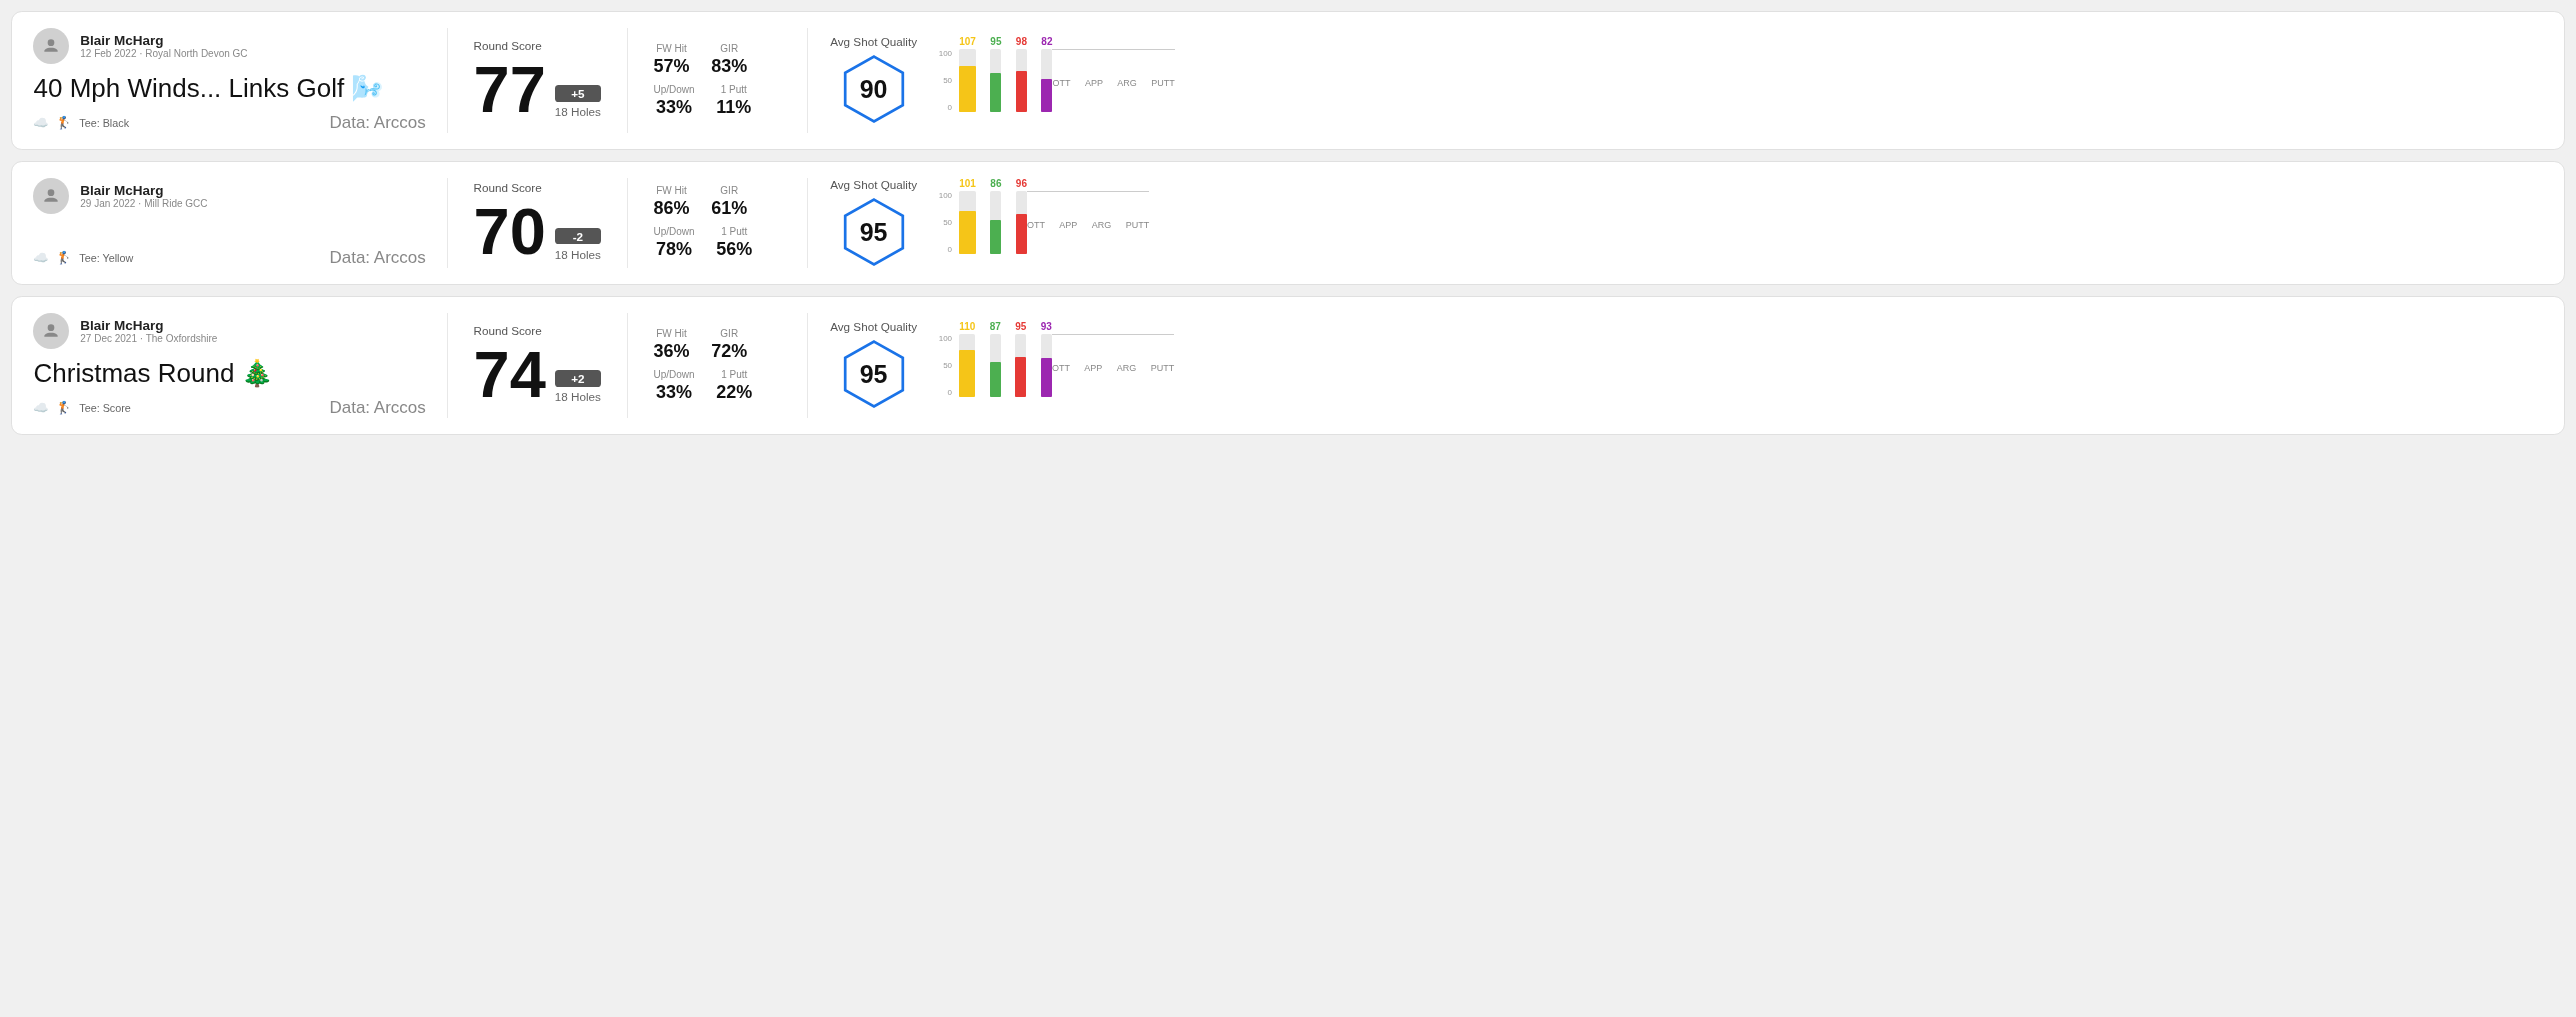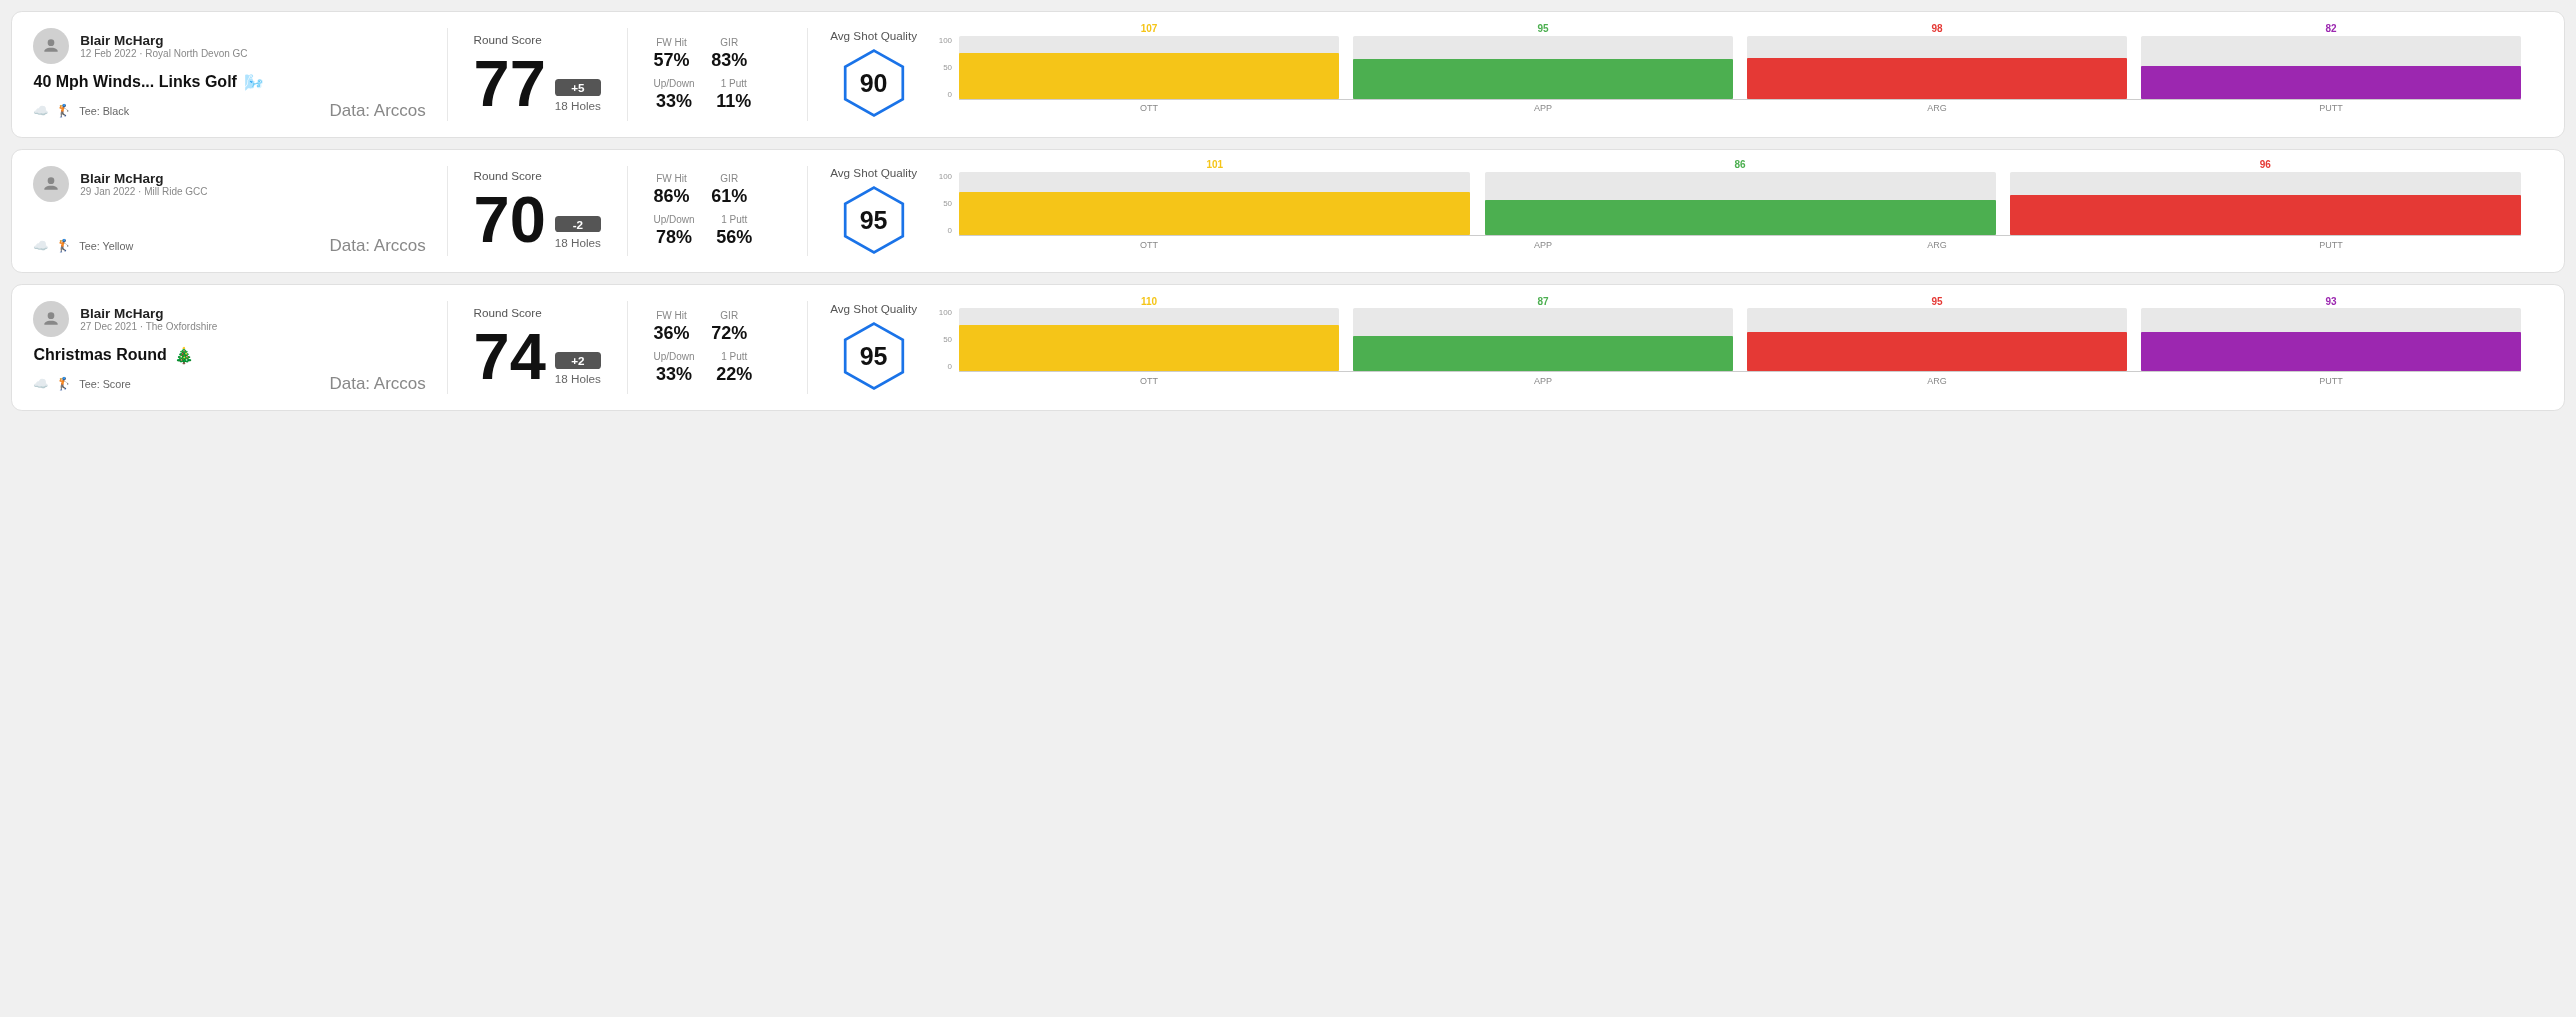--- a/index.html
+++ b/index.html
@@ -48,22 +48,22 @@
     .user-name {
       font-size: 13.5px;
       font-weight: 600;
       color: #222;
     }
     .user-date {
       font-size: 10px;
       color: #888;
     }
     .round-title {
-      font-size: 16px;
-      font-weight: 700;
+      font-size: 26px;
+      font-weight: 400;
       color: #111;
       margin: 9px 0;
       display: flex;
       align-items: center;
       gap: 7.2px;
     }
     .bottom-row {
       display: flex;
       justify-content: space-between;
       align-items: center;
@@ -257,21 +257,21 @@
       color: #999;
       text-align: right;
     }
     .chart-area {
       display: flex;
       gap: 3.6px;
     }
     .chart-body {
       flex: 1;
       display: flex;
-      flex-direction: column;
+      flex-direction: row;
     }
     .chart-bars-row {
       display: flex;
       gap: 14.4px;
       height: 63px;
       align-items: flex-end;
     }
   </style>
 </head>
 <body>

